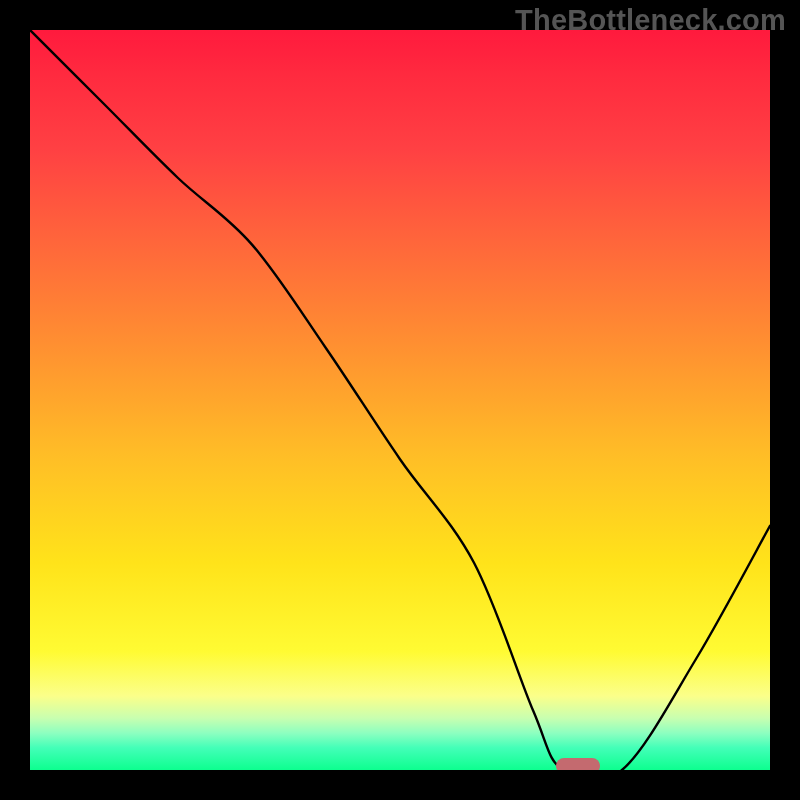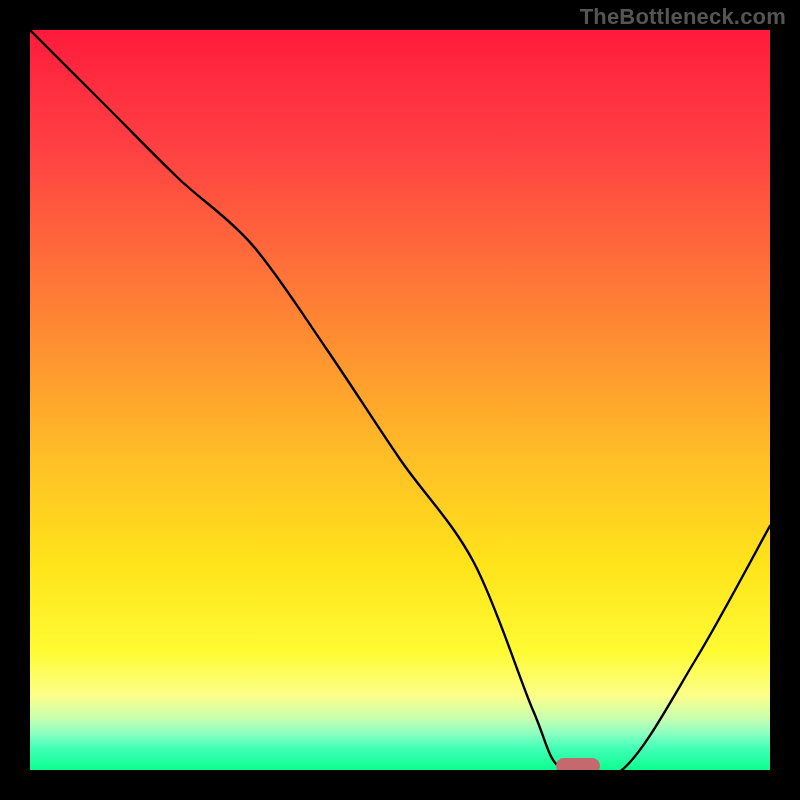--- a/index.html
+++ b/index.html
@@ -15,21 +15,21 @@
     position: relative;
     width: 800px;
     height: 800px;
     background: #000;
   }
   .watermark {
     position: absolute;
     top: 4px;
     right: 14px;
     color: #555;
-    font-size: 22px;
+    font-size: 29px;
     font-weight: 600;
     letter-spacing: 0.2px;
     z-index: 5;
   }
   .plot-area {
     position: absolute;
     left: 30px;
     top: 30px;
     width: 740px;
     height: 740px;

